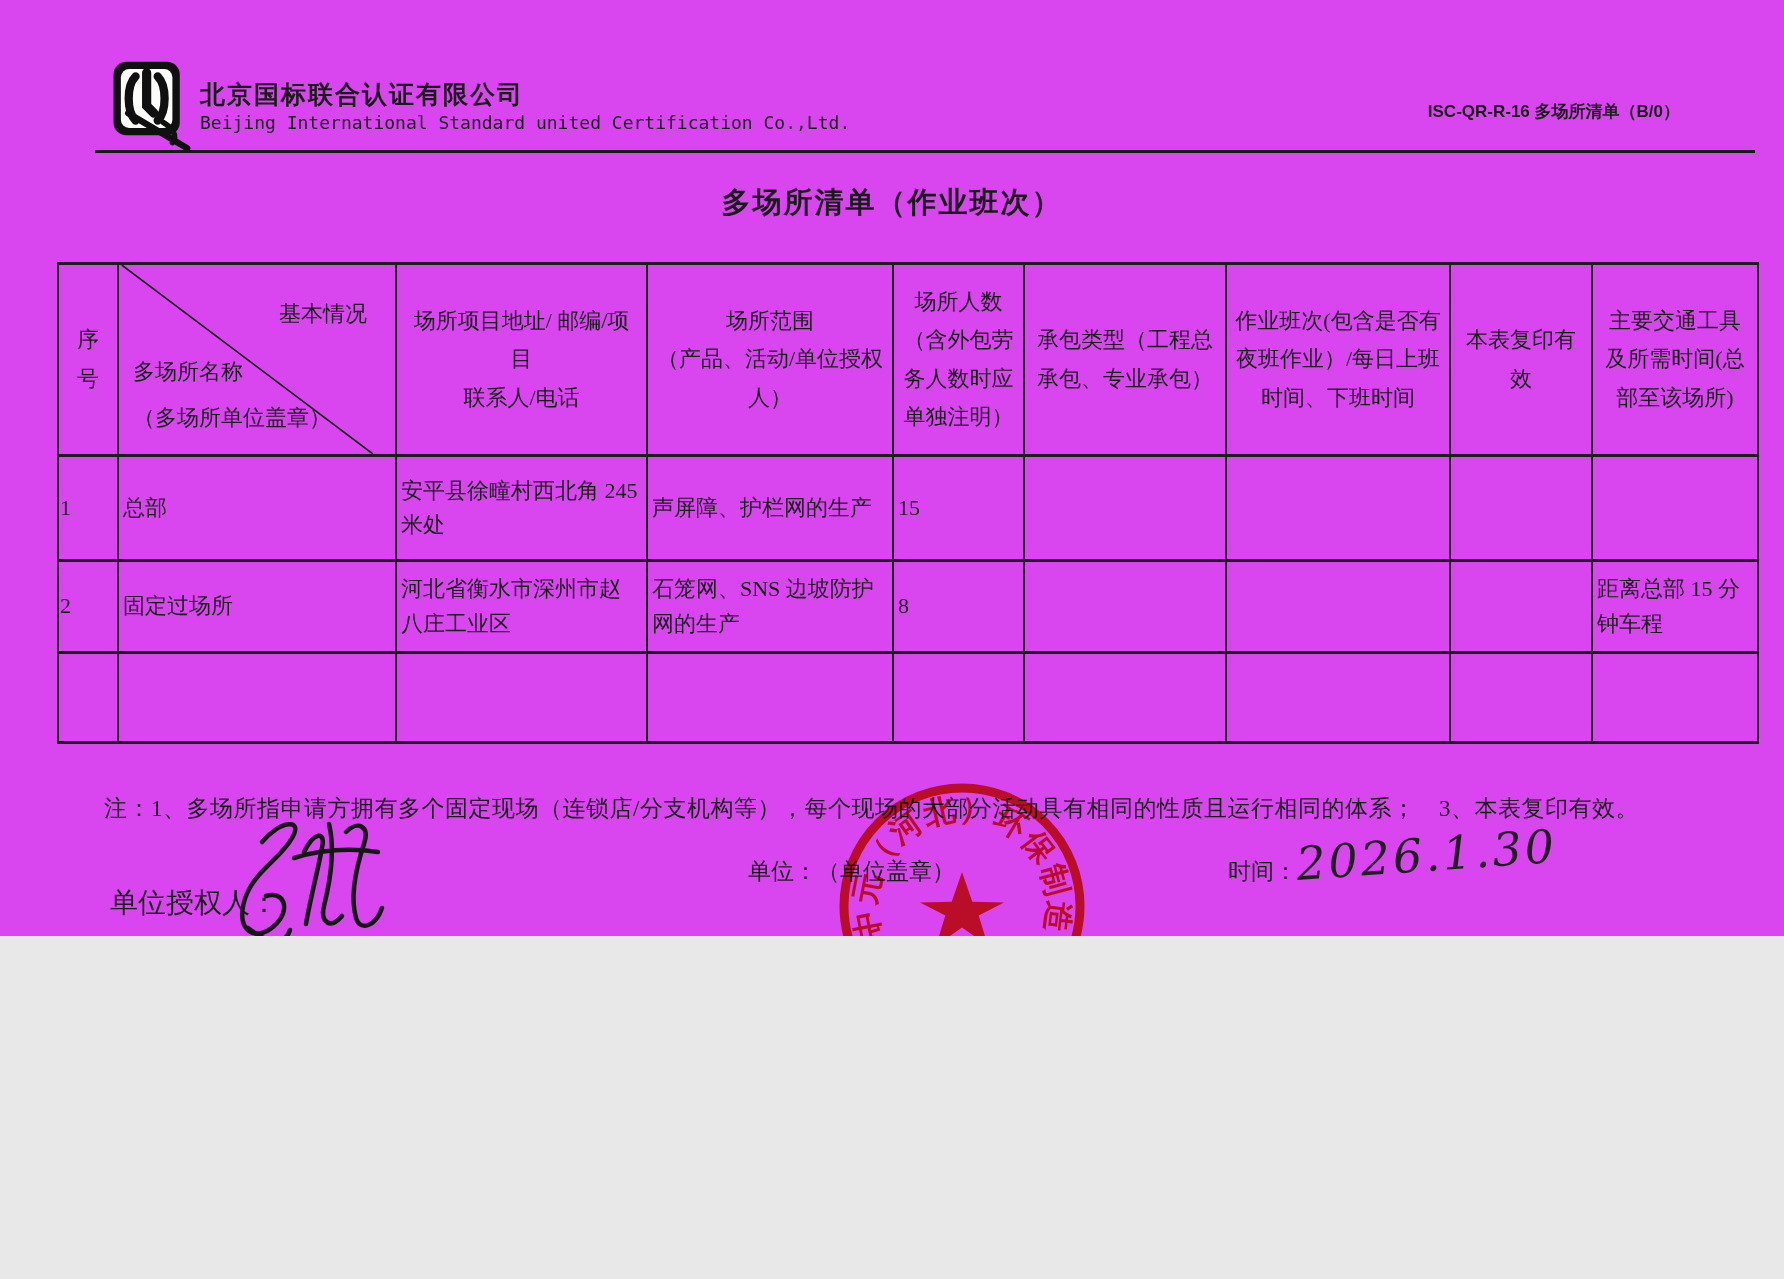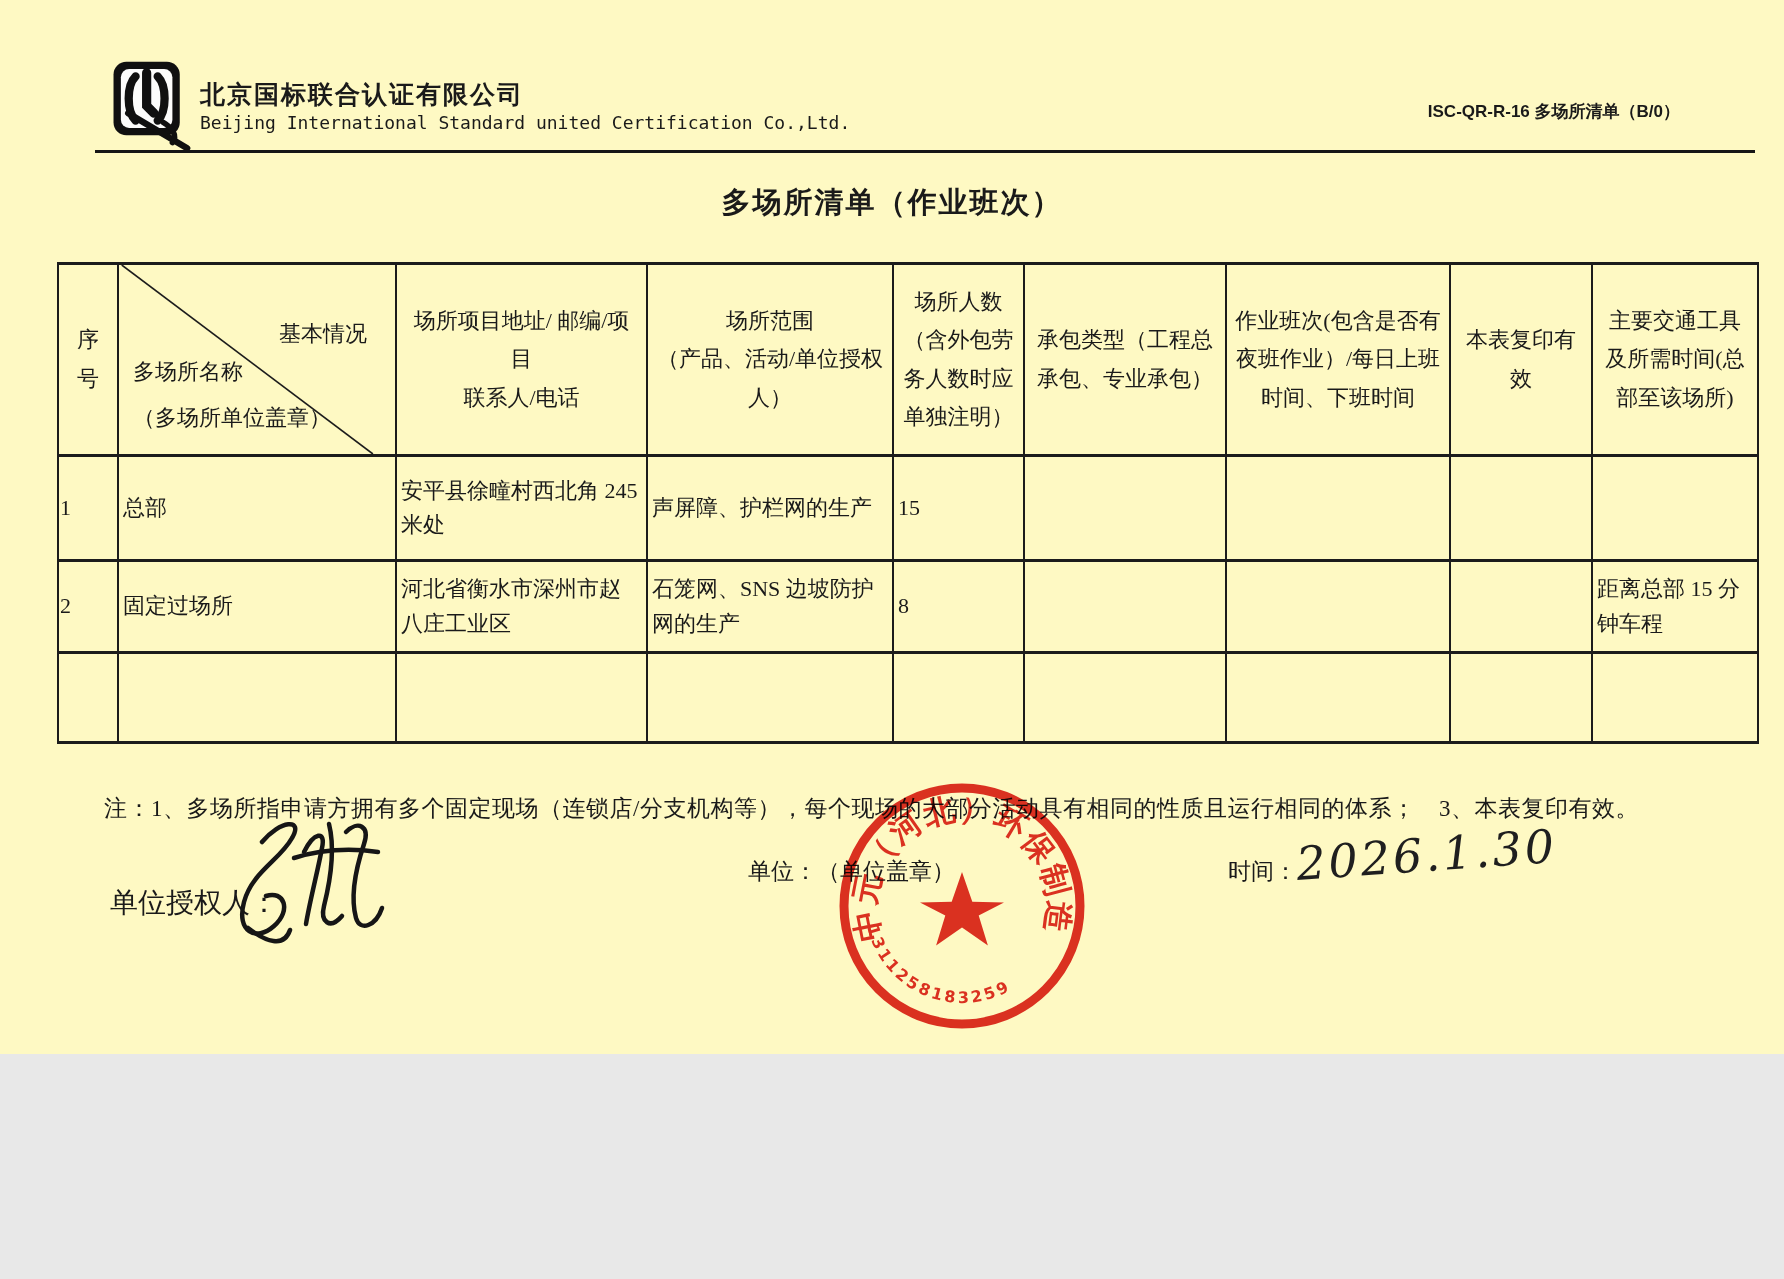--- a/index.html
+++ b/index.html
@@ -1,18 +1,18 @@
 <!DOCTYPE html>
 <html><head>
 <meta charset="utf-8">
 <style>
   html,body{margin:0;padding:0;background:#e8e8e8;}
   .page{
-    position:relative; width:1784px; height:1054px;
-    background:#fef9c3; overflow:hidden;
+    position:relative; width:1784px; height:936px;
+    background:#d946ef; overflow:hidden;
     font-family:"Liberation Serif","DejaVu Serif",serif;
     color:#1a1a1a;
   }
   
   .logo{position:absolute; left:108px; top:58px; width:92px; height:92px;}
   .company-cn{
     position:absolute; left:200px; top:78px;
     font-size:25px; font-weight:bold; letter-spacing:2px;
     font-family:"Liberation Serif","DejaVu Serif",serif;
   }
@@ -41,21 +41,21 @@
     white-space:pre-line; word-break:break-word; overflow:hidden;
   }
   tr.r-head{height:192px;} tr.r1{height:105px;} tr.r2{height:92px;} tr.r3{height:90px;}
   td.hc{text-align:center; line-height:1.75; padding:4px 7px;}
   td.dc{text-align:left; line-height:1.55; padding:2px 4px; font-size:23px;}
   td.idx{padding:2px 1px;}
   
   td.corner{position:relative; padding:0;}
   .corner-svg{position:absolute; left:0; top:0; width:100%; height:100%;}
   .corner-lbl{position:absolute; font-size:22px; line-height:1.4;}
-  .lbl-basic{right:28px; top:54px;}
+  .lbl-basic{right:28px; top:34px;}
   .lbl-name{left:14px; top:92px;}
   .lbl-seal{left:14px; top:138px;}
   
   .note{
     position:absolute; left:104px; top:793px; width:1610px;
     font-size:23px; letter-spacing:.5px;
   }
   .auth-label{position:absolute; left:110px; top:856px; font-size:28px;margin-top:28px;}
   .unit-label{position:absolute; left:748px; top:856px; font-size:23px;}
   .time-label{position:absolute; left:1228px; top:856px; font-size:23px;}

